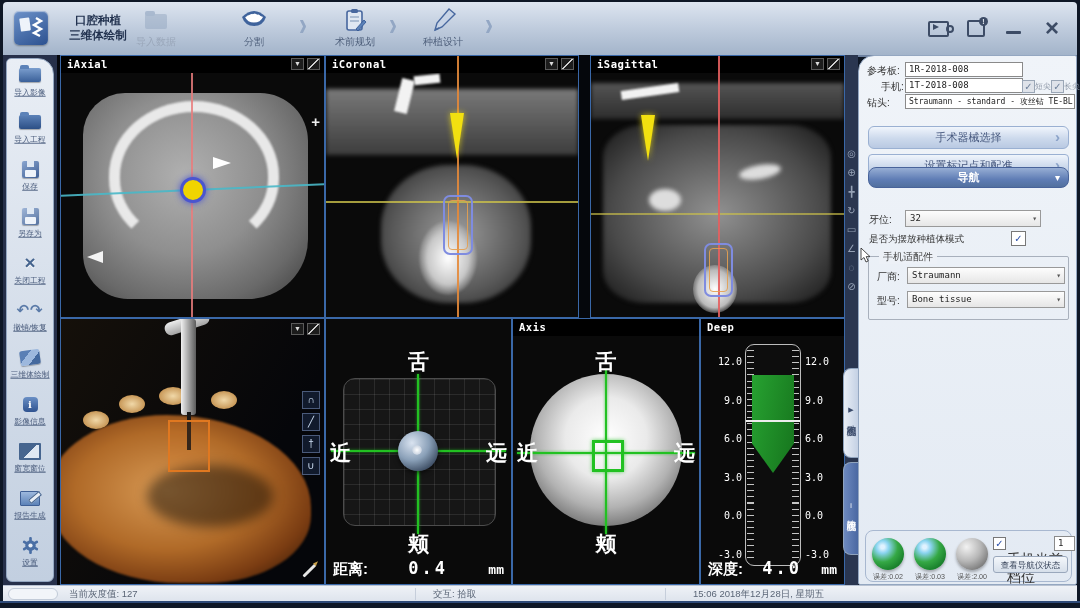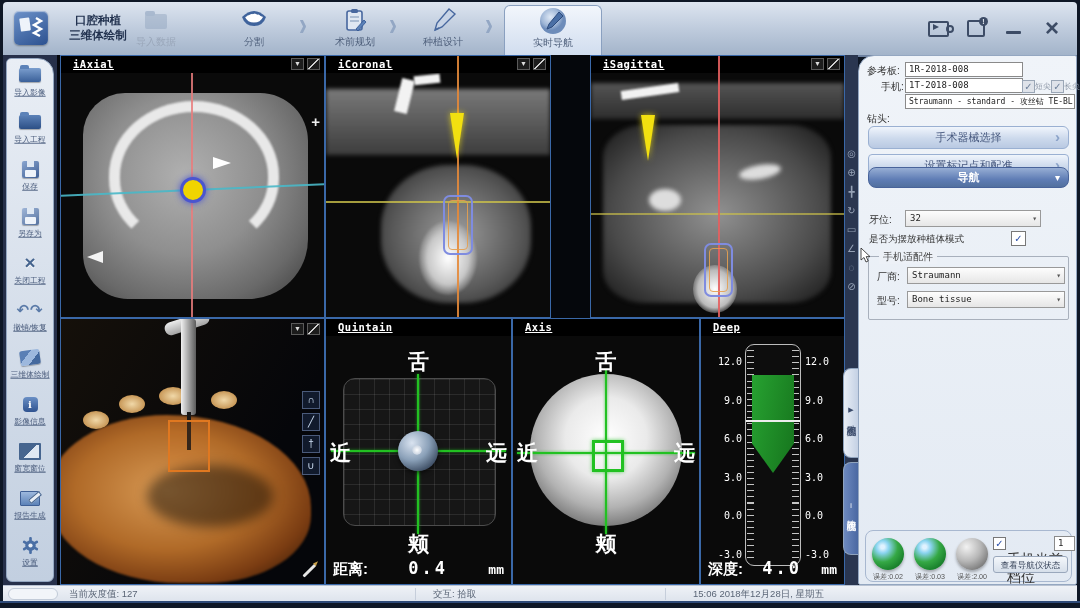--- a/index.html
+++ b/index.html
@@ -46,21 +46,21 @@
   .i-undoredo{font-size:15px;color:#5a7aa8;letter-spacing:1px;font-weight:bold;}
   .i-vol{width:20px;height:15px;background:linear-gradient(135deg,#5a7fb5 0 35%,#9db8dd 35% 65%,#44699e 65%);border-radius:2px;transform:rotate(-8deg);box-shadow:0 1px 1px rgba(0,0,0,.3);}
   .i-info{width:15px;height:15px;border-radius:4px;background:linear-gradient(#6a8fc5,#2f5390);color:#fff;
     font:bold 10px "DejaVu Serif",serif;text-align:center;line-height:15px;}
   .i-wl{width:18px;height:13px;border:2px solid #46658f;background:linear-gradient(135deg,#46658f 50%,#dfe8f3 50%);border-radius:1px;}
   .i-report{width:18px;height:13px;background:linear-gradient(#9db8dd,#5c82b8);border:1px solid #3f5f95;border-radius:1px;position:relative;}
   .i-report::after{content:"";position:absolute;right:-3px;top:3px;width:12px;height:3px;background:#e8eef6;border:1px solid #46658f;transform:rotate(-40deg);}
   
   .view{position:absolute;background:#0a0a0a;border:1px solid #3a68a8;box-sizing:border-box;overflow:hidden;}
   .vhdr{position:absolute;left:0;right:0;top:0;height:17px;background:#000;z-index:5;}
-  .vtitle{position:absolute;left:12px;top:2px;color:#fff;font:bold 10.5px "DejaVu Sans Mono",monospace;letter-spacing:.5px;text-decoration:underline;}
+  .vtitle{position:absolute;left:6px;top:2px;color:#fff;font:bold 10.5px "DejaVu Sans Mono",monospace;letter-spacing:.5px;}
   .hico{position:absolute;top:2px;width:13px;height:12px;background:#1c1c1c;border:1px solid #5a5a5a;box-sizing:border-box;
     color:#ddd;font-size:7px;text-align:center;line-height:10px;cursor:pointer;z-index:6;}
   .hico.dd{right:20px;}
   .hico.ex{right:4px;background:linear-gradient(135deg,#1c1c1c 46%,#cfcfcf 46% 54%,#1c1c1c 54%);}
   .vc{position:absolute;left:0;right:0;top:17px;bottom:0;overflow:hidden;}
   
   .ax-slice{position:absolute;left:22px;top:20px;width:225px;height:206px;border-radius:42px 48px 60px 45px;
     background:radial-gradient(ellipse at 45% 40%,#b0b0b0 0%,#8f8f8f 45%,#696969 75%,#3c3c3c 100%);}
   .ax-arch{position:absolute;left:48px;top:28px;width:148px;height:128px;border:11px solid rgba(238,238,238,.95);
     border-bottom-color:transparent;border-radius:50% 50% 48% 48%;filter:blur(1.2px);}
@@ -222,36 +222,20 @@
   <div class="step" style="left:405px;font-family:Liberation Mono, monospace;">
     <div class="sicon">
       <svg width="28" height="26" viewBox="0 0 28 26">
           <path d="M20 2 l6 5 -13 13 -7 3 2 -7z" fill="#c8d4e6" stroke="#47679e" stroke-width="1.4"></path>
           <path d="M6 23 l4 -2" stroke="#47679e" stroke-width="1.4"></path>
         </svg>
     </div>
     <div class="slabel">种植设计</div>
   </div>
   <div class="chev" style="left:482px;">›</div>
-  <div class="step active" style="left:501px;width:96px;">
-    <div class="sicon">
-      <svg width="30" height="30" viewBox="0 0 30 30">
-          <circle cx="15" cy="15" r="13" fill="url(#g1)"></circle>
-          <defs>
-            <radialGradient id="g1" cx="40%" cy="35%">
-              <stop offset="0%" stop-color="#dfe9f6"></stop>
-              <stop offset="70%" stop-color="#9fb6d6"></stop>
-              <stop offset="100%" stop-color="#6d8cba"></stop>
-            </radialGradient>
-          </defs>
-          <path d="M21 6 l4 4 -11 11 -5 2 2 -5z" fill="#4a6fa5" stroke="#2c4a7c" stroke-width="1"></path>
-        </svg>
-    </div>
-    <div class="slabel">实时导航</div>
-  </div>
 
   <div class="winctl">
     <div class="wc-video"></div>
     <div class="wc-export">
       <span class="badge">!</span>
     </div>
     <div class="wc-min"></div>
     <div class="wc-close">×</div>
   </div>
 </div>
@@ -349,21 +333,21 @@
     <div class="ax-arch"></div>
     <div class="ax-art1"></div>
     <div class="ax-art2"></div>
     <div class="ax-teal"></div>
     <div class="ax-red"></div>
     <div class="ax-dot"></div>
     <div class="ax-plus">+</div>
   </div>
 </div>
 
-<div class="view" style="left:325px;top:55px;width:226px;height:263px;">
+<div class="view" style="left:325px;top:55px;width:254px;height:263px;">
   <div class="vhdr">
     <span class="vtitle">iCoronal</span>
   </div>
   <span class="hico dd">▼</span>
   <span class="hico ex"></span>
   <div class="vline-o" style="left:131px;"></div>
   <div class="vc">
     <div class="co-top"></div>
     <div class="streak" style="left:72px;top:6px;width:13px;height:34px;transform:rotate(14deg);"></div>
     <div class="streak" style="left:88px;top:2px;width:26px;height:9px;transform:rotate(-6deg);"></div>
@@ -410,23 +394,20 @@
   <span class="hico dd" style="top:4px;">▼</span>
   <span class="hico ex" style="top:4px;"></span>
   <span class="v3tool" style="top:72px;">∩</span>
   <span class="v3tool" style="top:94px;">╱</span>
   <span class="v3tool" style="top:116px;">†</span>
   <span class="v3tool" style="top:138px;">∪</span>
   <div class="v3-pencil"></div>
 </div>
 
 <div class="view" style="left:325px;top:318px;width:187px;height:267px;">
-  <div class="vhdr">
-    <span class="vtitle">Quintain</span>
-  </div>
   <div class="vc">
     <div class="dir" style="left:0;right:0;top:12px;text-align:center;">舌</div>
     <div class="q-grid"></div>
     <div class="gline" style="left:5px;right:5px;top:114px;height:2px;"></div>
     <div class="gline" style="left:91px;top:38px;height:160px;width:2px;"></div>
     <div class="q-sphere"></div>
     <div class="dir" style="left:4px;top:103px;">近</div>
     <div class="dir" style="right:4px;top:103px;">远</div>
     <div class="dir" style="left:0;right:0;top:194px;text-align:center;">颊</div>
     <div class="metric">
@@ -506,21 +487,21 @@
 
 <div class="rpanel">
   <span class="rlabel" style="left:8px;top:8px;">参考板:</span>
   <div class="ibox" style="left:46px;top:6px;width:110px;">1R-2018-008</div>
 
   <span class="rlabel" style="left:22px;top:24px;">手机:</span>
   <div class="ibox" style="left:46px;top:22px;width:110px;">1T-2018-008</div>
   <span class="tipchk" style="left:163px;top:24px;"><span class="chk dis">✓</span><span>短尖端</span></span>
   <span class="tipchk" style="left:192px;top:24px;"><span class="chk dis">✓</span><span>长尖端</span></span>
 
-  <span class="rlabel" style="left:8px;top:56px;text-align:right;">钻头:</span>
+  <span class="rlabel" style="left:8px;top:40px;text-align:right;">钻头:</span>
   <div class="ibox" style="left:46px;top:38px;width:162px;font-size:8px;">Straumann - standard - 攻丝钻 TE-BL - Φ3.</div>
 
   <div class="bigbtn" style="top:70px;border-radius:6px;">
     <span>手术器械选择</span>
     <span class="bchev">›</span>
   </div>
   <div class="bigbtn" style="top:98px;">
     <span>设置标记点和配准</span>
     <span class="bchev">›</span>
   </div>

